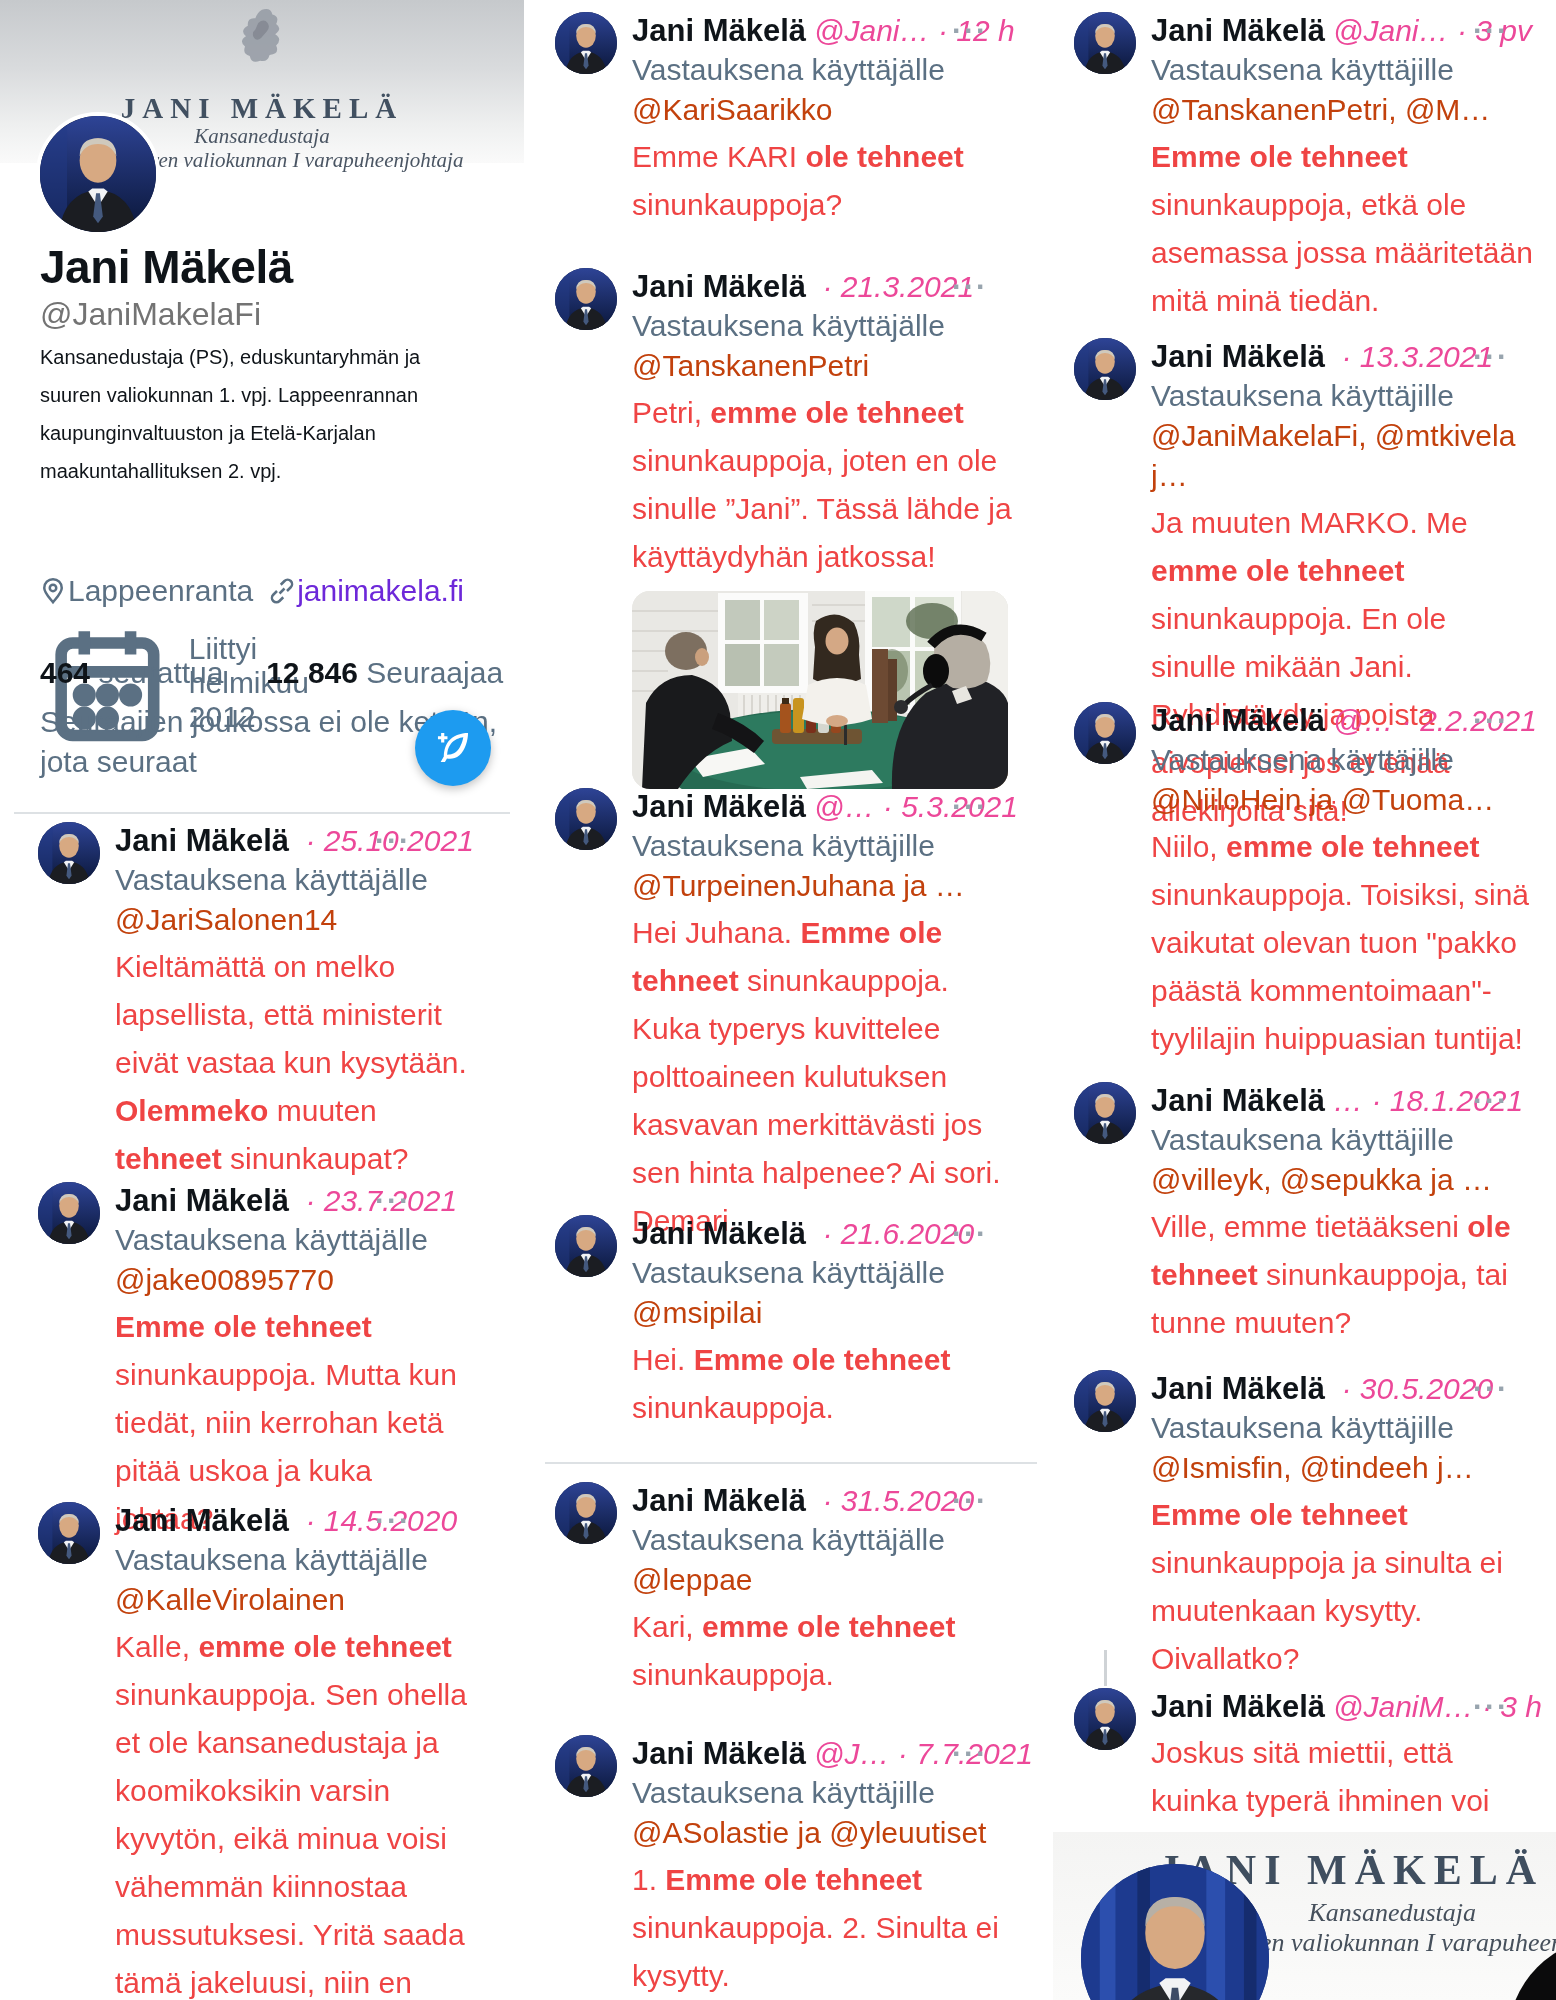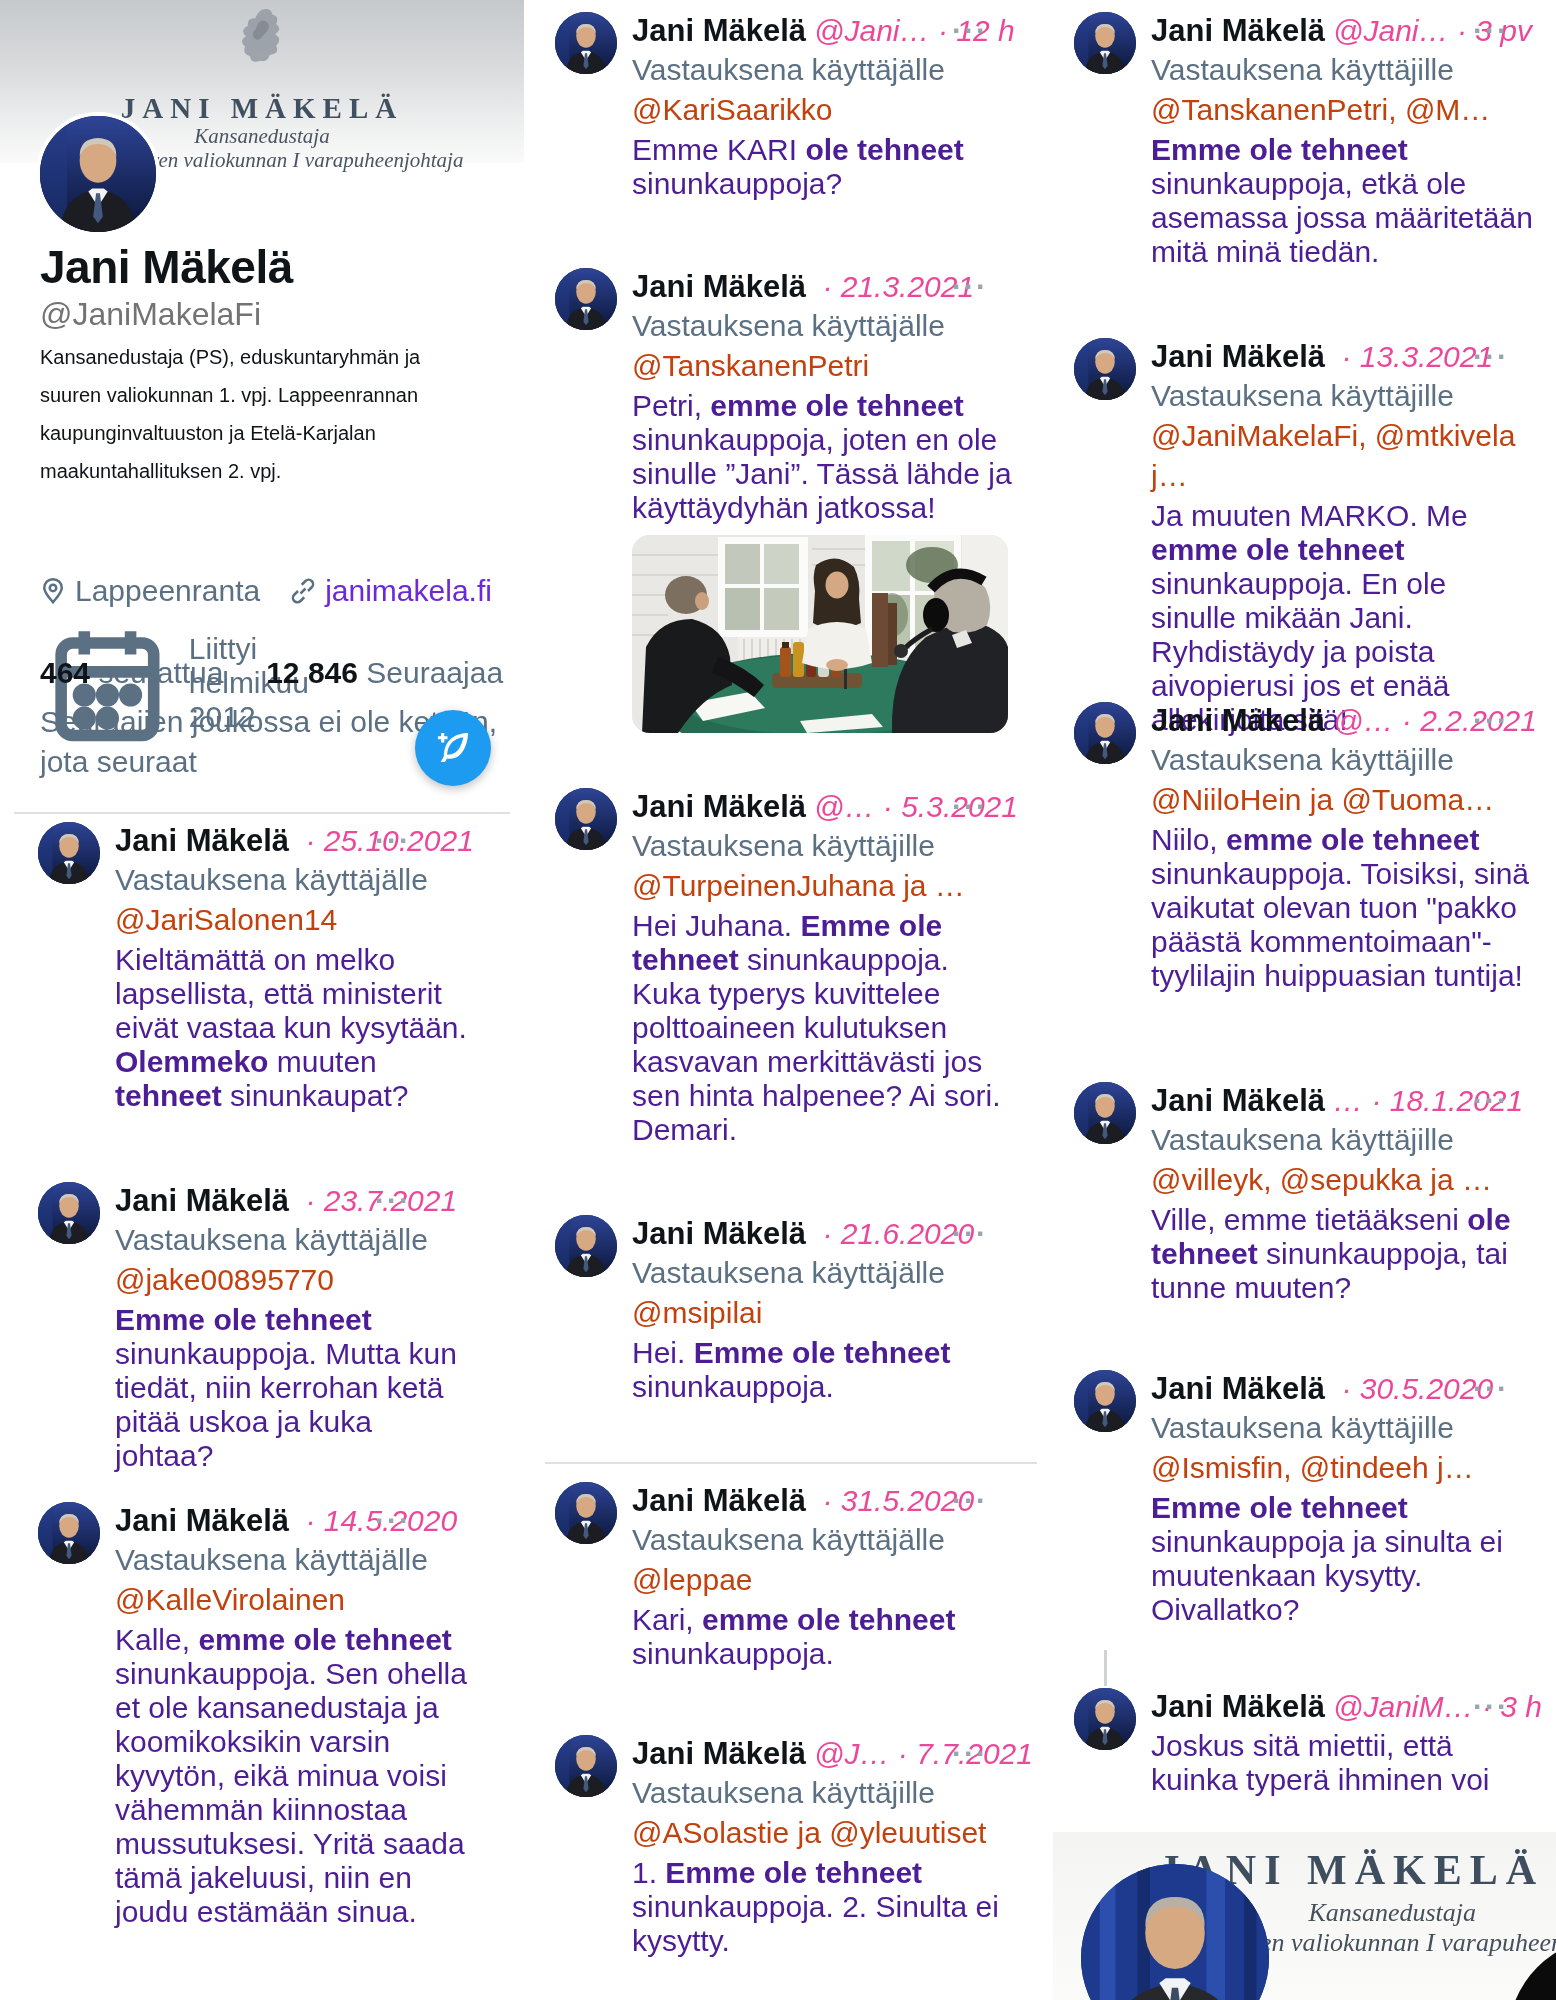--- a/index.html
+++ b/index.html
@@ -19,21 +19,21 @@
   .banner-sub1{position:absolute;left:0;top:124px;width:100%;text-align:center;
     font-family:"Liberation Serif",serif;font-style:italic;font-size:21px;color:#4a5563;}
   .banner-sub2{position:absolute;left:40px;top:148px;width:100%;text-align:center;
     font-family:"Liberation Serif",serif;font-style:italic;font-size:21px;color:#4a5563;}
 
   .profile-avatar{position:absolute;left:36px;top:112px;width:124px;height:124px;border-radius:50%;
     border:4px solid #fff;overflow:hidden;background:#0c1840;box-sizing:border-box;}
   .profile-name{position:absolute;left:40px;top:240px;font-size:46px;font-weight:700;letter-spacing:-.5px;}
   .profile-handle{position:absolute;left:40px;top:296px;font-size:32px;color:#737373;}
   .profile-bio{position:absolute;left:40px;top:338px;width:444px;font-size:20px;line-height:38px;}
-  .meta-row{position:absolute;left:38px;top:574px;font-size:30px;color:#5b7083;display:flex;align-items:center;gap:7px;}
+  .meta-row{position:absolute;left:38px;top:574px;font-size:30px;color:#5b7083;display:flex;align-items:center;gap:0;}
   .meta-row .icn{width:30px;height:30px;flex:none;}
   .link-blue{color:#6d28d9;}
   .joined-row{position:absolute;left:38px;top:614px;font-size:30px;color:#5b7083;display:flex;align-items:center;gap:12px;}
   .stats-row{position:absolute;left:40px;top:656px;font-size:30px;color:#5b7083;}
   .stats-row b{color:#0f1419;font-weight:700;}
   .stats-gap{display:inline-block;width:26px;}
   .followers-note{position:absolute;left:40px;top:702px;width:478px;font-size:30px;line-height:40px;color:#5b7083;}
   .fab{position:absolute;left:415px;top:710px;width:76px;height:76px;border-radius:50%;background:#1d9bf0;
     box-shadow:0 3px 10px rgba(0,0,0,.25);display:flex;align-items:center;justify-content:center;}
   .fab svg{width:38px;height:38px;}
@@ -51,21 +51,21 @@
   .col-right .tw-main{width:384px;}
   .tw-head{font-size:30px;line-height:38px;white-space:nowrap;}
   .tw-name{font-size:31px;font-weight:700;color:#0f1419;}
   .tw-meta{color:#ec4899;margin-left:8px;font-style:italic;}
   .more{position:absolute;top:2px;color:#98a4ae;font-size:30px;letter-spacing:2px;font-weight:700;}
   .col-left  .more{right:56px;}
   .col-mid   .more{right:36px;}
   .col-right .more{right:26px;}
   .tw-reply{font-size:30px;line-height:40px;color:#5b7083;}
   .tw-mentions{font-size:30px;line-height:40px;color:#c2410c;}
-  .tw-body{font-size:30px;line-height:34px;margin:3px 0 0 0;color:#4c1d95;}
+  .tw-body{font-size:30px;line-height:48px;margin:3px 0 0 0;color:#ef4444;}
   .tw-body .b{font-weight:700;}
   .photo{margin-top:10px;width:376px;height:198px;border-radius:18px;overflow:hidden;background:#e9e8e4;}
   .thread-line{position:absolute;left:54px;top:1650px;width:3px;height:36px;background:#cfd3d6;}
 
   
   .footer-banner{position:absolute;left:1053px;top:1832px;width:503px;height:168px;
     background:linear-gradient(180deg,#f4f4f3 0%,#fbfbfa 100%);}
   .fb-title{position:absolute;right:12px;top:14px;font-family:"Liberation Serif",serif;font-size:42px;
     letter-spacing:8px;color:#3f4e5f;font-weight:700;white-space:nowrap;}
   .fb-sub1{position:absolute;right:80px;top:66px;font-family:"Liberation Serif",serif;font-style:italic;

